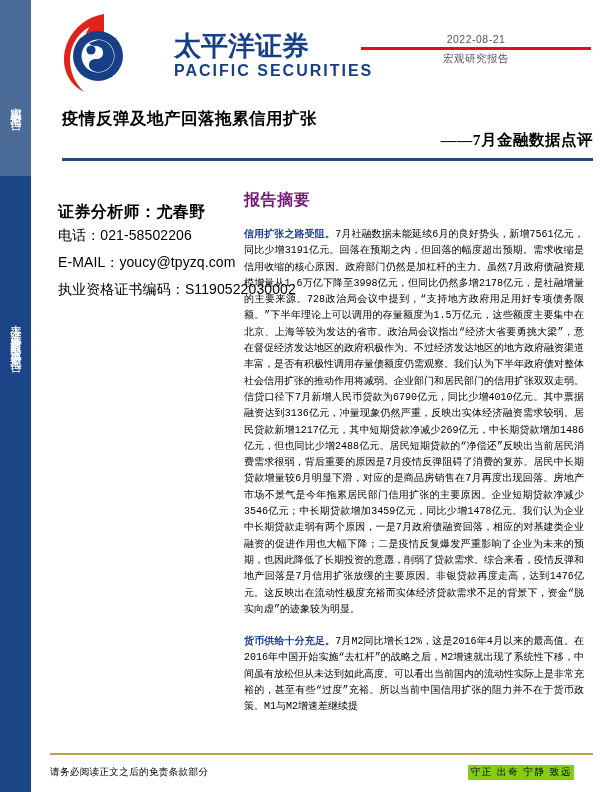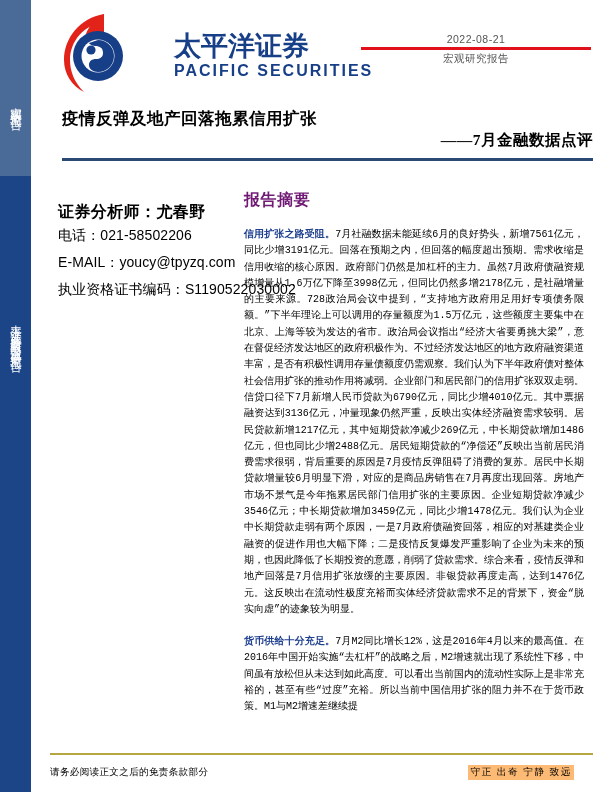--- a/index.html
+++ b/index.html
@@ -231,21 +231,21 @@
     font-family: "Liberation Serif", "DejaVu Serif", serif;
     font-size: 9.6px;
     color: #000000;
     letter-spacing: 0.3px;
   }
   #footer-right {
     font-family: "Liberation Serif", "DejaVu Serif", serif;
     font-size: 9.6px;
     color: #000000;
     letter-spacing: 1.6px;
-    background: #fdba74;
+    background: #84cc16;
     padding: 1px 2px;
   }
 </style>
 </head>
 <body>
 
 <div id="sidebar">
   <div class="side-band-top"></div>
   <div class="side-band-bottom"></div>
   <div class="side-text" id="side-text-top">宏观研究报告</div>

